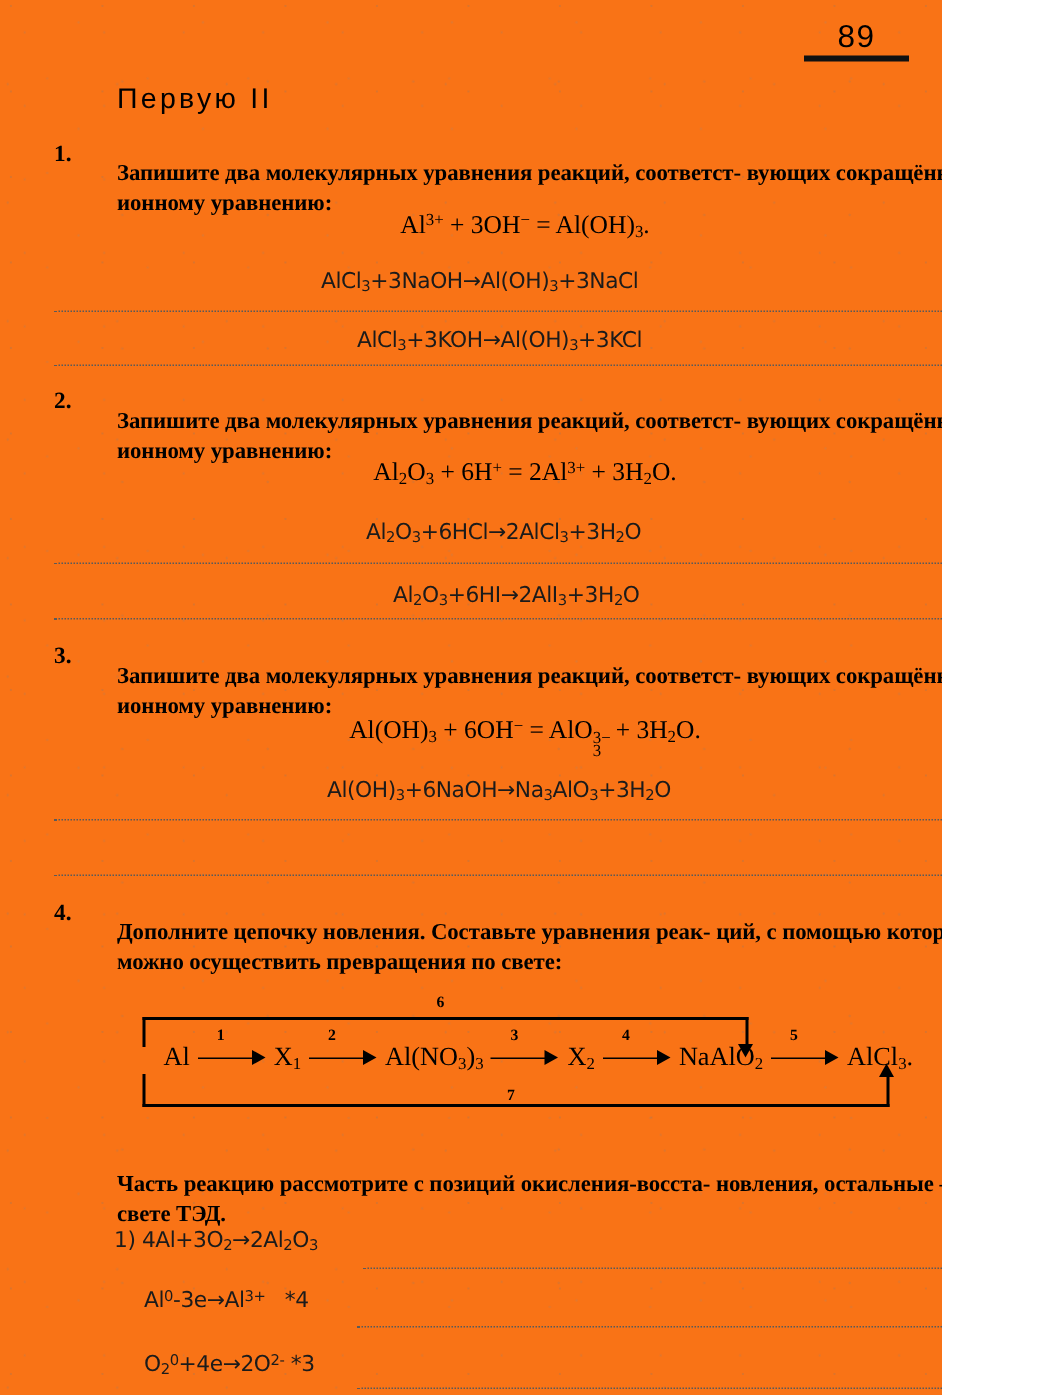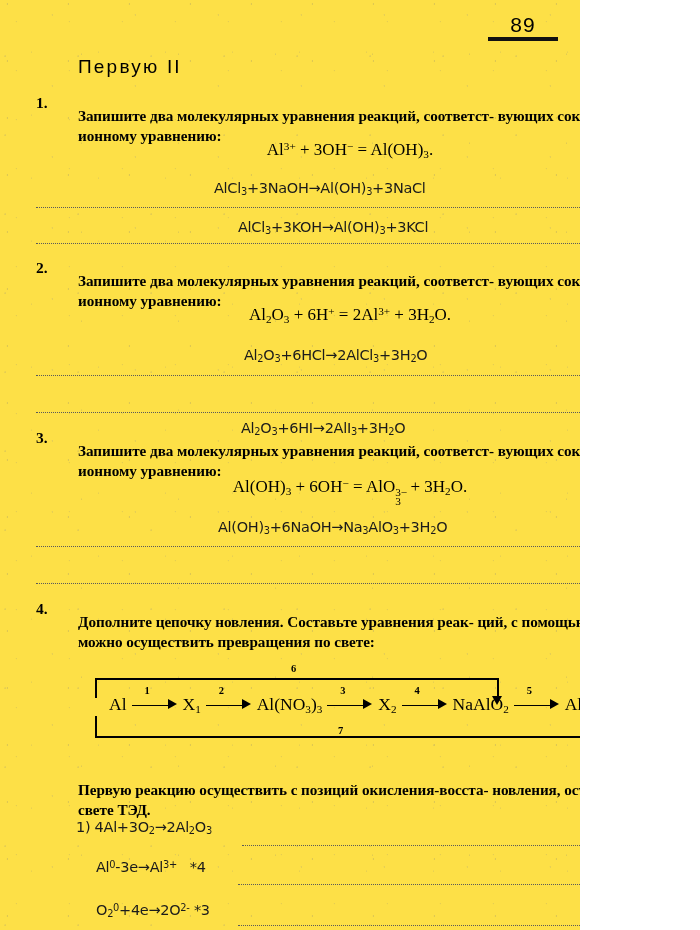--- a/index.html
+++ b/index.html
@@ -6,23 +6,23 @@
     margin: 0;
     padding: 0;
     background: #ffffff;
   }
   body {
     font-family: "Liberation Serif", serif;
     color: #000000;
   }
   #page {
     position: relative;
-    width: 580px;
+    width: 628px;
     height: 930px;
-    background: #fde047;
+    background: #f97316;
     overflow: hidden;
   }
   
   #speckle {
     position: absolute;
     inset: 0;
     pointer-events: none;
     opacity: .5;
     background-image:
       radial-gradient(circle at 12% 7%,  rgba(120,120,120,.45) 0.6px, transparent 1px),
@@ -284,21 +284,21 @@
   <div class="ionic" style="top:305px;">
     Al<sub>2</sub>O<sub>3</sub> + 6H<sup>+</sup> = 2Al<sup>3+</sup> + 3H<sub>2</sub>O.
   </div>
 
   <div class="rule" style="left:36px; top:375px; width:640px;"></div>
   <div class="answer" style="left:244px; top:347px;">
     Al<sub>2</sub>O<sub>3</sub>+6HCl→2AlCl<sub>3</sub>+3H<sub>2</sub>O
   </div>
 
   <div class="rule" style="left:36px; top:412px; width:640px;"></div>
-  <div class="answer" style="left:241px; top:389px;margin-top:31px;">
+  <div class="answer" style="left:262px; top:389px;">
     Al<sub>2</sub>O<sub>3</sub>+6HI→2AlI<sub>3</sub>+3H<sub>2</sub>O
   </div>
 
   <div class="qnum" style="left:36px; top:429px;">3.</div>
   <div class="qtext" style="top:429px;">
     <span>Запишите два молекулярных уравнения реакций, соответст-</span>
     <span>вующих сокращённому ионному уравнению:</span>
   </div>
   <div class="ionic" style="top:477px;">
     Al(OH)<sub>3</sub> + 6OH<sup>−</sup> = AlO<span class="stack"><sup>3−</sup><sub>3</sub></span><span style="display:inline-block;width:11px;"></span> + 3H<sub>2</sub>O.
@@ -360,21 +360,21 @@
       <span class="arrowgrp">
         <span class="shaft"></span>
         <span class="head"></span>
         <span class="lbl">5</span>
       </span>
       <span class="species">AlCl<sub>3</sub>.</span>
     </div>
   </div>
 
   <div class="qtext" style="top:768px;">
-    <span>Первую реакцию осуществить с позиций окисления-восста-</span>
+    <span>Часть реакцию рассмотрите с позиций окисления-восста-</span>
     <span>новления, остальные — в свете ТЭД.</span>
   </div>
 
   <div class="answer" style="left:76px; top:819px;">
     1) 4Al+3O<sub>2</sub>→2Al<sub>2</sub>O<sub>3</sub>
   </div>
   <div class="rule" style="left:242px; top:845px; width:434px;"></div>
 
   <div class="answer" style="left:96px; top:859px;">
     Al<sup>0</sup>-3e→Al<sup>3+</sup>&nbsp;&nbsp;&nbsp;*4

